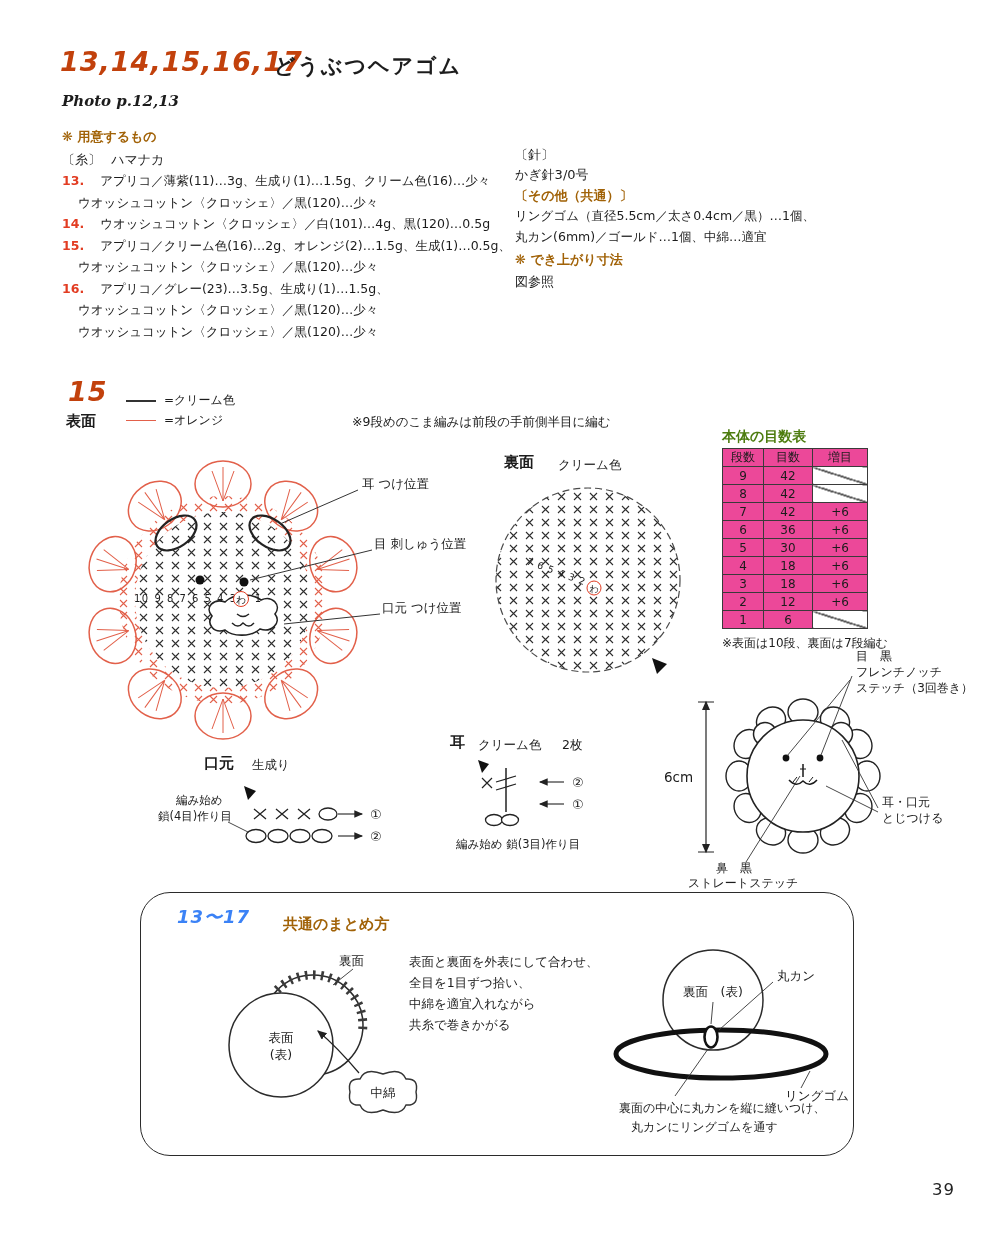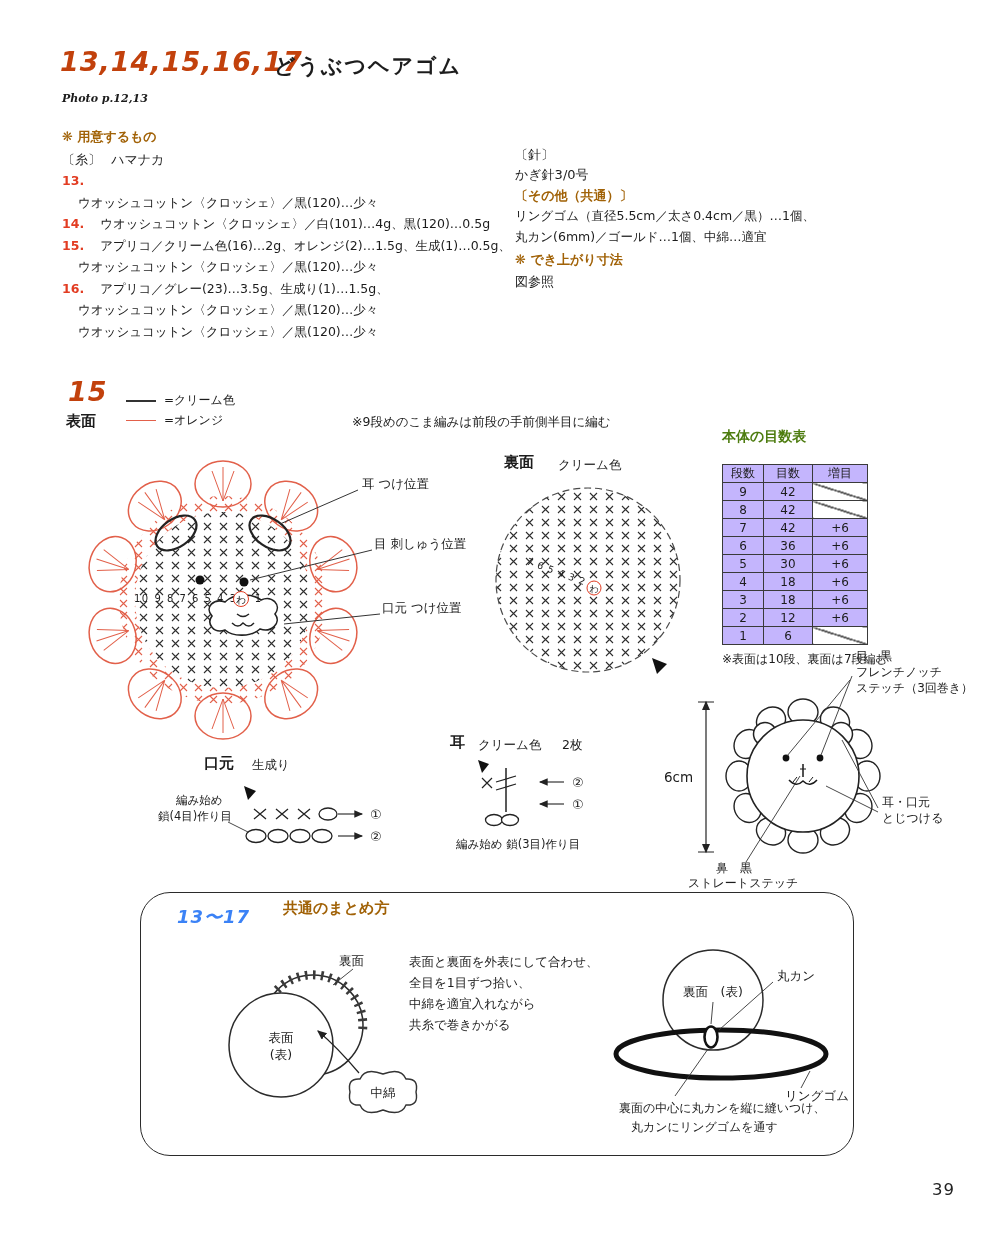--- a/index.html
+++ b/index.html
@@ -6,27 +6,27 @@
   .page{position:relative;width:997px;height:1240px;background:#ffffff;
         font-family:"DejaVu Sans",sans-serif;color:#1c1c1c;overflow:hidden;margin:0 auto;}
   .abs{position:absolute;}
   .t-red{color:#a16207;}
   .b{font-weight:bold;}
   .fs12{font-size:12.5px;}
   .fs13{font-size:13px;}
   .fs15{font-size:15px;}
   .title-num{font-size:27px;font-weight:bold;font-style:italic;color:#c2410c;letter-spacing:1px;}
   .page-title{font-size:21px;font-weight:bold;letter-spacing:2px;}
-  .photo-ref{font-family:"DejaVu Serif",serif;font-style:italic;font-weight:bold;font-size:11px;}
+  .photo-ref{font-family:"DejaVu Serif",serif;font-style:italic;font-weight:bold;font-size:15px;}
   .mline{display:flex;line-height:21.5px;font-size:12.5px;white-space:nowrap;}
   .mnum{color:#e23c22;font-weight:bold;margin-right:16px;}
   .sw{display:inline-block;width:30px;border-top:2px solid #333;margin-right:8px;vertical-align:middle;}
   .sw-orange{border-top:1.6px solid #e2604a;}
   .legend-row{font-size:12px;line-height:20px;white-space:nowrap;}
-  .stitch-table{border-collapse:collapse;margin-top:18px;background:#c4b5fd;}
+  .stitch-table{border-collapse:collapse;margin-top:2px;background:#ec4899;}
   .stitch-table th,.stitch-table td{border:1px solid #3a3a3a;height:17px;font-size:12px;
       font-weight:normal;text-align:center;padding:0 2px;}
   .col-dan{width:36px;}.col-me{width:44px;}.col-inc{width:50px;}
   .diag{background:linear-gradient(to top right,#fff 47%,#555 47%,#555 52.5%,#fff 52.5%);}
   .tbl-title{font-size:14px;font-weight:bold;color:#4d7c0f;}
   .tbl-note{font-size:12px;margin-top:6px;white-space:nowrap;}
   .assembly-box{border:1.6px solid #2b2b2b;border-radius:30px;background:#fff;}
   .range-num{font-size:18px;font-weight:bold;font-style:italic;color:#3b82f6;letter-spacing:1px;}
   .steps div{font-size:12.5px;line-height:21px;white-space:nowrap;}
   .caption{font-size:12px;line-height:19px;white-space:nowrap;}
@@ -62,20 +62,21 @@
   </div>
 
   <div class="abs fs13" style="left:62px;top:151px">
     <span>〔糸〕</span>
     <span style="margin-left:6px">ハマナカ</span>
   </div>
 
   <div class="abs" style="left:62px;top:170px">
     <div class="mline">
         <span class="mnum">13.</span>
+        <span>アプリコ／薄紫(11)…3g、生成り(1)…1.5g、クリーム色(16)…少々</span>
       </div>
     <div class="mline">
         <span class="mnum"></span>
         <span>ウオッシュコットン〈クロッシェ〉／黒(120)…少々</span>
       </div>
     <div class="mline">
         <span class="mnum">14.</span>
         <span>ウオッシュコットン〈クロッシェ〉／白(101)…4g、黒(120)…0.5g</span>
       </div>
     <div class="mline">
@@ -314,21 +315,21 @@
     <path d="M34,8 l11,4 l-7,9 z" fill="#111"></path>
     <line x1="120" y1="30" x2="96" y2="30" stroke="#222" stroke-width="1.1" marker-end="url(#ah)"></line>
     <text x="128" y="35" font-size="13">②</text>
     <line x1="120" y1="52" x2="96" y2="52" stroke="#222" stroke-width="1.1" marker-end="url(#ah)"></line>
     <text x="128" y="57" font-size="13">①</text>
     <text x="12" y="96" font-size="11.5">編み始め 鎖(3目)作り目</text>
   </svg>
 
   <div class="abs assembly-box" style="left:140px;top:892px;width:712px;height:262px">
     <div class="abs range-num" style="left:36px;top:12px">13〜17</div>
-    <div class="abs t-red b fs15" style="left:142px;top:6px">共通のまとめ方</div>
+    <div class="abs t-red b fs15" style="left:142px;top:22px">共通のまとめ方</div>
 
     <svg class="abs" style="left:20px;top:52px" width="290" height="200" viewBox="0 0 290 200">
       <circle cx="152" cy="80" r="50" fill="#fff" stroke="#2b2b2b" stroke-width="1.5"></circle>
       <path d="M116,45 A50,50 0 0 1 201,89" stroke="#3a3a3a" stroke-width="9" stroke-dasharray="2.5 5.5" fill="none"></path>
       <circle cx="120" cy="100" r="52" fill="#fff" stroke="#2b2b2b" stroke-width="1.5"></circle>
       <text x="120" y="97" font-size="12.5" text-anchor="middle">表面</text>
       <text x="120" y="114" font-size="12.5" text-anchor="middle">(表)</text>
       <line x1="192" y1="24" x2="172" y2="40" stroke="#333" stroke-width="0.9"></line>
       <text x="178" y="20" font-size="12.5">裏面</text>
       <path d="M255,147 Q258,133 245,134 Q240,122 222,129 Q204,122 199,134 Q186,133 189,147 Q186,161 199,160 Q204,172 222,165 Q240,172 245,160 Q258,161 255,147 Z" fill="#fff" stroke="#333" stroke-width="1.4"></path>

